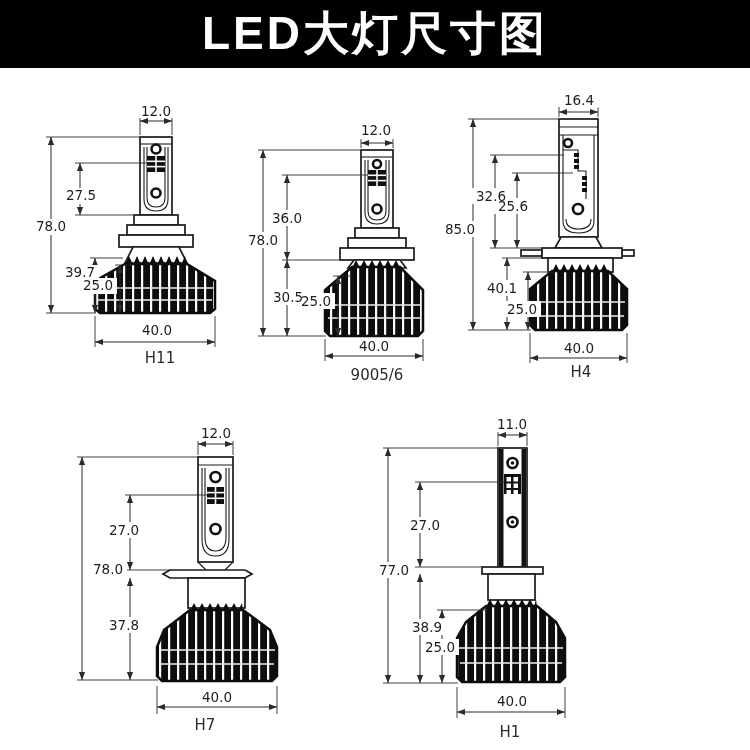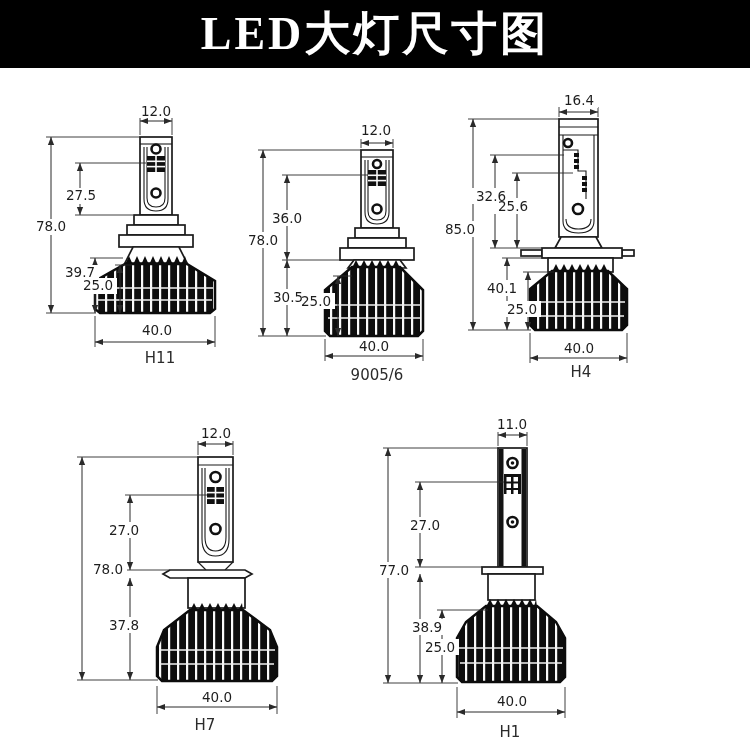--- a/index.html
+++ b/index.html
@@ -8,21 +8,21 @@
     background:#ffffff; overflow:hidden;
     font-family:"DejaVu Sans", sans-serif;
   }
   .hdr {
     position:absolute; top:0; left:0; width:750px; height:68px;
     background:#000000; display:flex; align-items:center; justify-content:center;
     z-index:2;
   }
   .hdr h1 {
     margin:0; color:#ffffff; font-size:46px; font-weight:bold;
-    letter-spacing:3px; font-family:Liberation Serif, serif;
+    letter-spacing:3px; font-family:Liberation Sans, sans-serif;
   }
   svg.canvas { position:absolute; top:0; left:0; z-index:1; }
   .o1 { fill:#ffffff; stroke:#1b1b1b; stroke-width:1.7; }
   .o2 { fill:none; stroke:#1b1b1b; stroke-width:1.1; }
   .el { stroke:#2a2a2a; stroke-width:0.9; fill:none; }
   .dl { stroke:#2a2a2a; stroke-width:1; fill:none;
         marker-start:url(#arr); marker-end:url(#arr); }
   .hs { fill:url(#fins); stroke:#0c0c0c; stroke-width:2.5; }
   .crown { fill:#0c0c0c; stroke:none; }
   .rib { stroke:#f2f2f2; stroke-width:1.3; }

